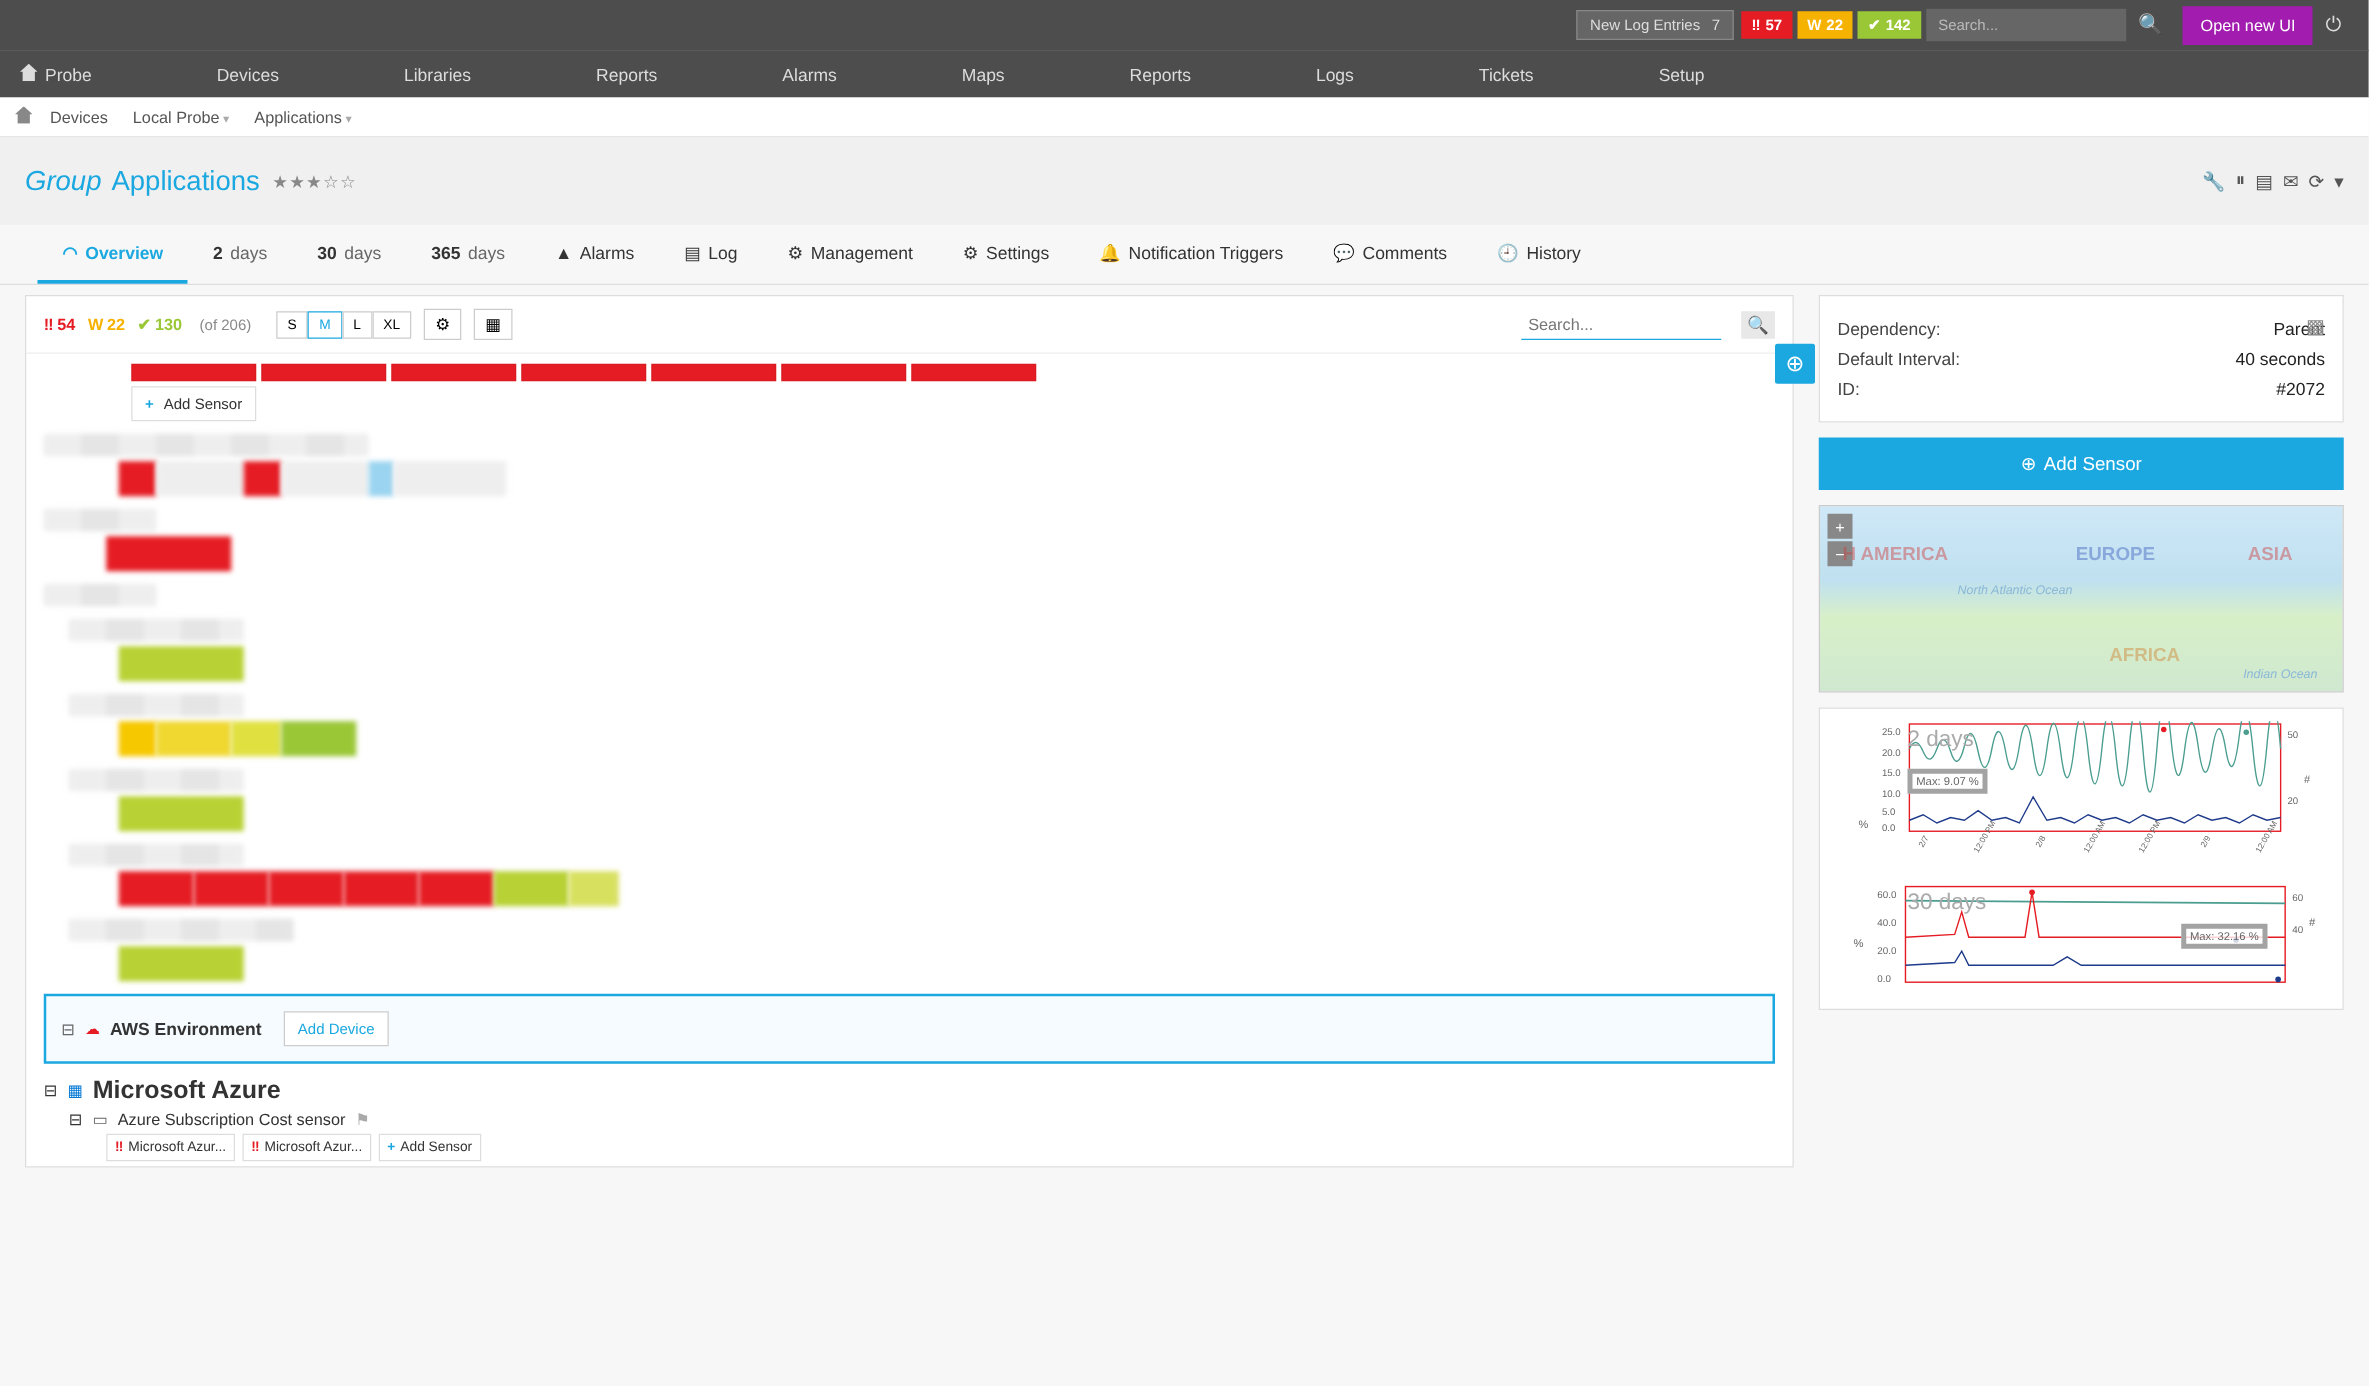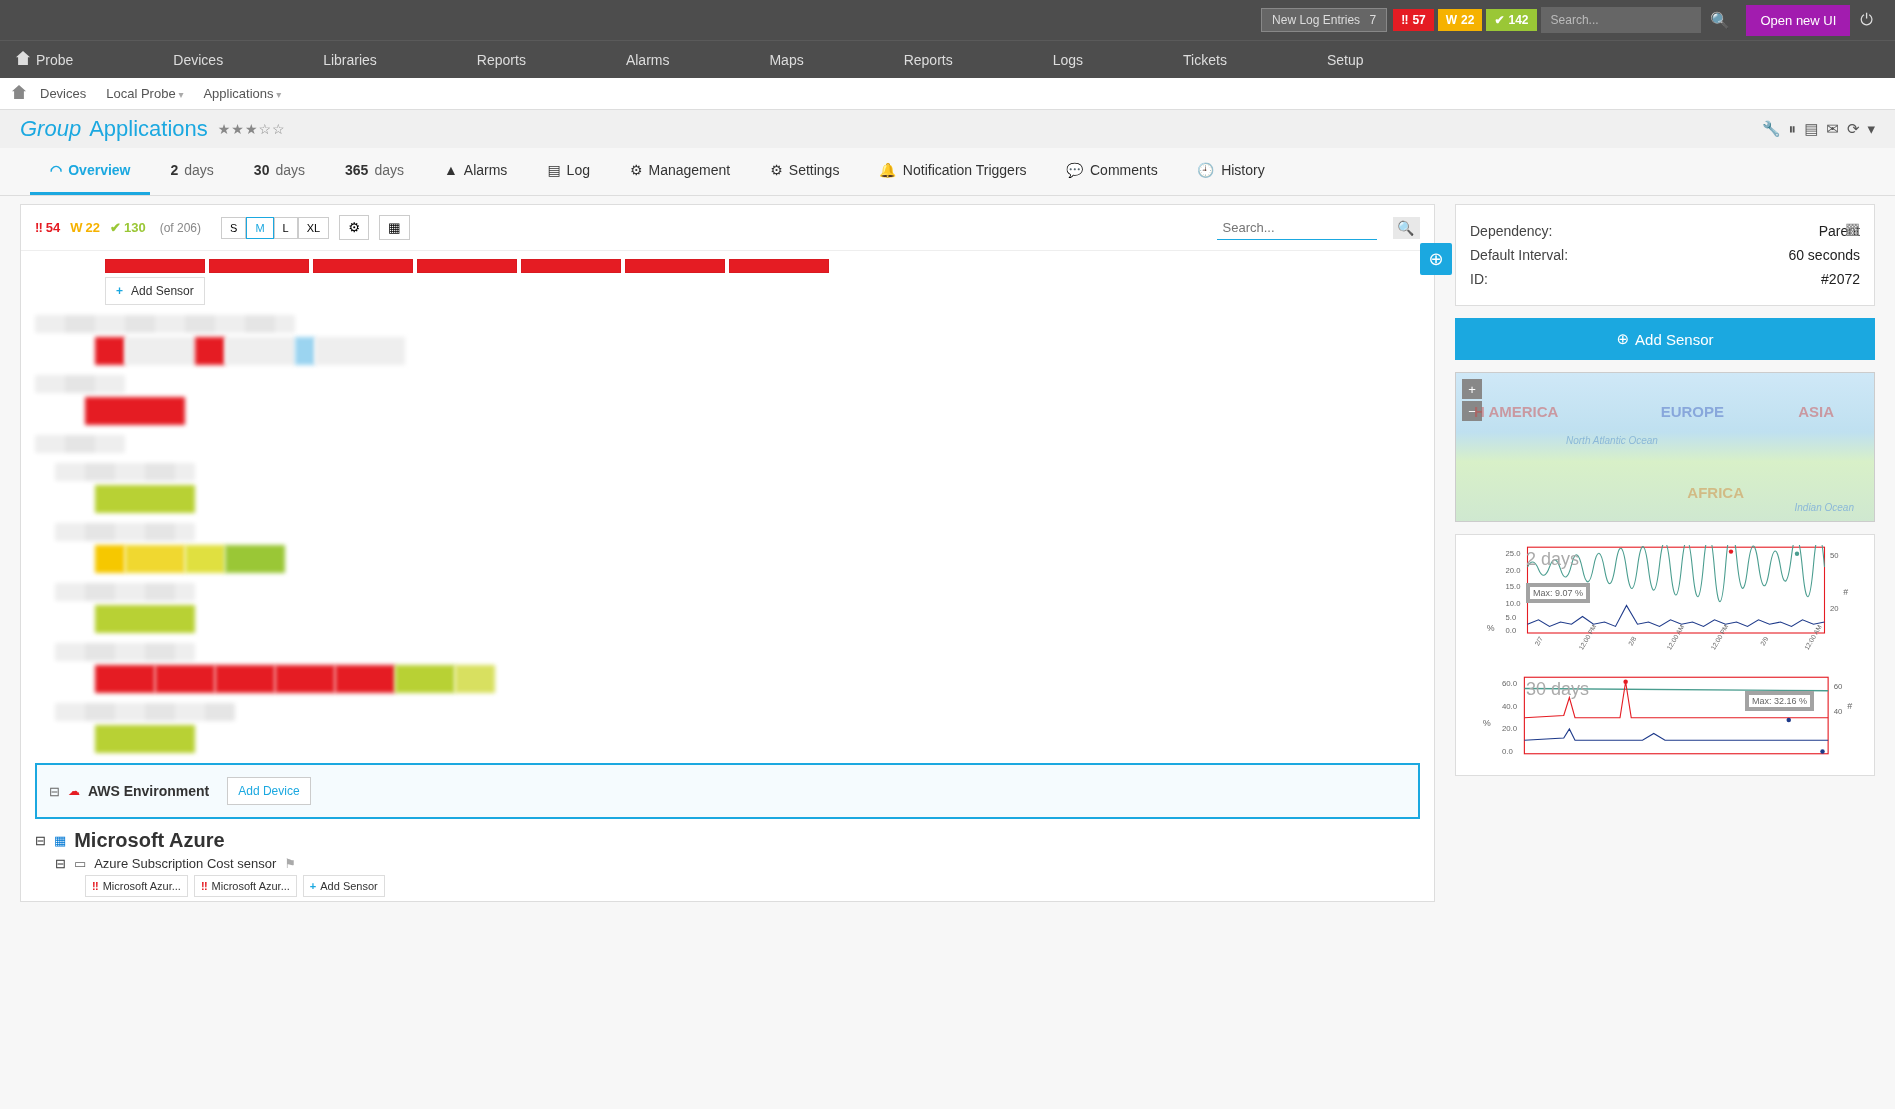--- a/index.html
+++ b/index.html
@@ -23,21 +23,21 @@
 .mainnav { background: #4d4d4d; display: flex; padding: 0 12px; border-top: 1px solid #5a5a5a; }
 .mainnav a { color: #ddd; text-decoration: none; padding: 10px 20px; font-size: 14px; display: flex; align-items: center; gap: 6px; }
 .mainnav a:first-child { padding-left: 4px; }
 
 
 .breadcrumb-row { background: #fff; border-bottom: 1px solid #ddd; padding: 6px 12px; display: flex; align-items: center; gap: 8px; font-size: 13px; }
 .breadcrumb-row .crumb { padding: 2px 6px; color: #555; }
 .breadcrumb-row .crumb.with-caret::after { content: " ▾"; color: #aaa; font-size: 10px; }
 
 
-.title-row { background: #f0f0f0; padding: 6px 20px; display: flex; align-items: center; justify-content: center; }
+.title-row { background: #f0f0f0; padding: 22px 20px; display: flex; align-items: center; justify-content: center; }
 .group-label { color: #1ba8e0; font-style: italic; font-size: 22px; margin-right: 8px; font-weight: 400; }
 .app-title { color: #1ba8e0; font-size: 22px; font-weight: 400; }
 .stars { margin-left: 10px; color: #888; font-size: 14px; letter-spacing: 1px; }
 .title-actions { margin-left: auto; display: flex; gap: 8px; color: #555; }
 .title-actions span { cursor: pointer; font-size: 15px; }
 
 
 .tabs { background: #f7f7f7; border-bottom: 1px solid #ddd; display: flex; padding: 0 30px; gap: 0; }
 .tab { padding: 14px 20px; font-size: 14px; color: #333; cursor: pointer; display: flex; align-items: center; gap: 6px; border-bottom: 3px solid transparent; }
 .tab.active { color: #1ba8e0; border-bottom-color: #1ba8e0; font-weight: 600; }
@@ -365,21 +365,21 @@
 
   <div class="side-panel">
     <div class="info-box">
       <span class="qr-ico">▩</span>
       <div class="info-row">
           <span class="label">Dependency:</span>
           <span class="val">Parent</span>
         </div>
       <div class="info-row">
           <span class="label">Default Interval:</span>
-          <span class="val">60 seconds</span>
+          <span class="val">40 seconds</span>
         </div>
       <div class="info-row">
           <span class="label">ID:</span>
           <span class="val">#2072</span>
         </div>
     </div>
 
     <button class="add-sensor-big">
       <span>⊕</span>
       <span>Add Sensor</span>
@@ -428,21 +428,21 @@
           <text x="140" y="92" font-size="6" fill="#666" transform="rotate(-60 140 92)">2/8</text>
           <text x="175" y="96" font-size="6" fill="#666" transform="rotate(-60 175 96)">12:00 AM</text>
           <text x="215" y="96" font-size="6" fill="#666" transform="rotate(-60 215 96)">12:00 PM</text>
           <text x="260" y="92" font-size="6" fill="#666" transform="rotate(-60 260 92)">2/9</text>
           <text x="300" y="96" font-size="6" fill="#666" transform="rotate(-60 300 96)">12:00 AM</text>
         </svg>
       </div>
 
       <div class="mini-chart" style="height:90px;margin-bottom:0">
         <div class="chart-title-overlay">30 days</div>
-        <div class="chart-annot" style="top:16px;right:50px">Max: 32.16 %</div>
+        <div class="chart-annot" style="top:32px;right:50px">Max: 32.16 %</div>
         <svg class="chart-svg" viewBox="0 0 340 80">
           <rect x="45" y="2" width="270" height="68" fill="none" stroke="#e51c23" stroke-width="1"></rect>
           <text x="8" y="45" font-size="8" fill="#666">%</text>
           <text x="25" y="10" font-size="7" fill="#666">60.0</text>
           <text x="25" y="30" font-size="7" fill="#666">40.0</text>
           <text x="25" y="50" font-size="7" fill="#666">20.0</text>
           <text x="25" y="70" font-size="7" fill="#666">0.0</text>
           <text x="320" y="12" font-size="7" fill="#666">60</text>
           <text x="320" y="35" font-size="7" fill="#666">40</text>
           <text x="332" y="30" font-size="8" fill="#666">#</text>

